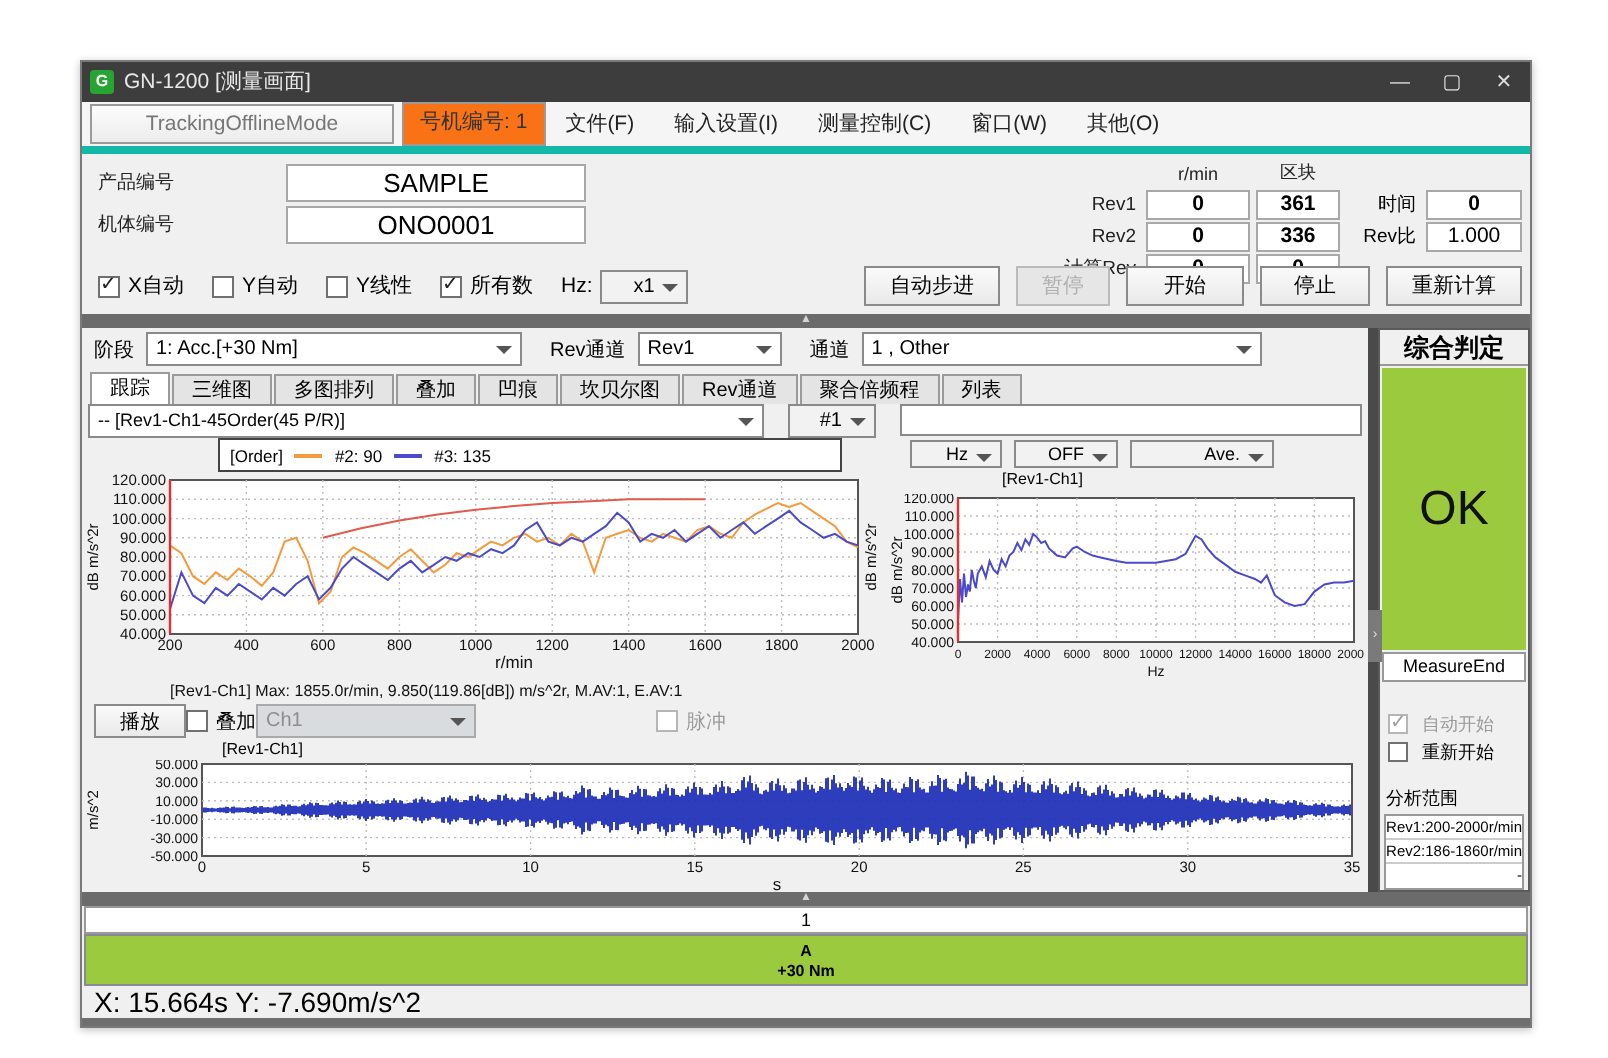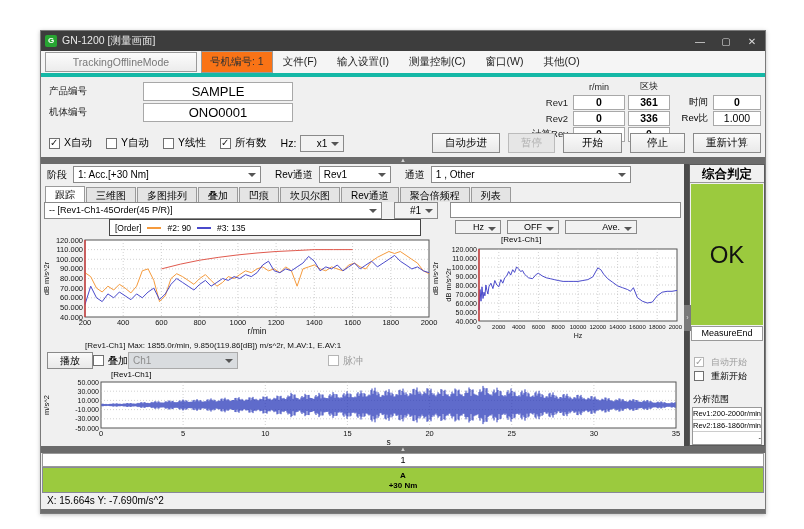--- a/index.html
+++ b/index.html
@@ -82,21 +82,21 @@
   .measure-end { height: 15px; margin: 0 1px; background: #fff; border: 1px solid #999; text-align: center; font-size: 9px; line-height: 13px; }
   .rp-checks { margin: 14px 0 0 4px; }
   .rp-cbrow { display: flex; align-items: center; height: 14px; font-size: 9px; }
   .range-label { margin: 10px 0 1px 3px; font-size: 9px; }
   .rangebox { margin: 0 2px; background: #fff; border: 1px solid #999; }
   .rangerow { height: 12px; font-size: 7.5px; text-align: right; line-height: 12px; border-bottom: 1px solid #ccc; overflow: hidden; white-space: nowrap; }
   .rangerow:last-child { border-bottom: none; }
   
   .whitebar { height: 14px; margin: 0 1px; background: #fff; border: 1px solid #999; text-align: center; font-size: 9px; line-height: 12px; flex: 0 0 auto; }
   .greenbar { height: 26px; margin: 0 1px; border: 1px solid #889; text-align: center; font-size: 8px; font-weight: bold; line-height: 10px; padding-top: 3px; flex: 0 0 auto; }
-  .statusbar { height: 16px; background: #f0f0f0; font-size: 10px; padding-left: 6px; line-height: 16px; flex: 0 0 auto; }
+  .statusbar { height: 16px; background: #f0f0f0; font-size: 14px; padding-left: 6px; line-height: 16px; flex: 0 0 auto; }
   .botedge { height: 4px; background: #6f6f6f; flex: 0 0 auto; }
   svg { display: block; }
 </style>
 </head>
 <body>
 
 <div class="window">
 
   <div class="titlebar">
     <span class="appicon">G</span>

